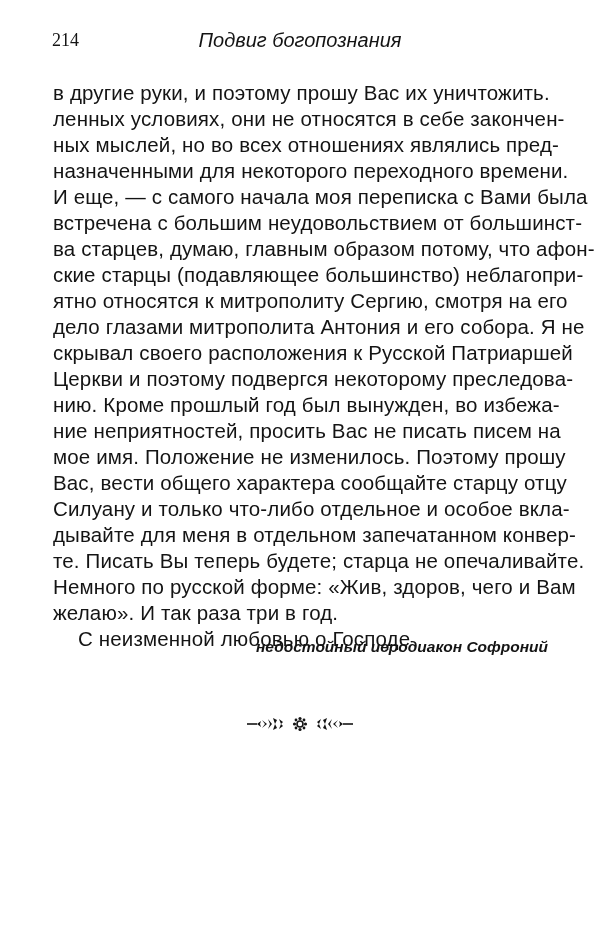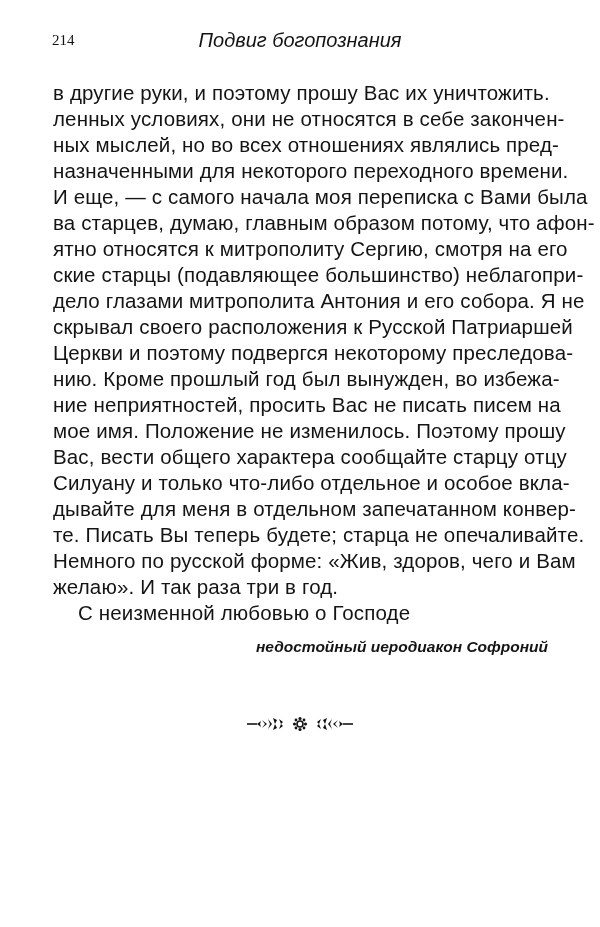--- a/index.html
+++ b/index.html
@@ -19,21 +19,21 @@
       position: absolute;
       top: 30px;
       left: 52px;
       width: 496px;
       height: 20px;
     }
     .page-number {
       position: absolute;
       left: 0;
       top: 0;
-      font-size: 15px;
+      font-size: 18px;
       line-height: 20px;
     }
     .running-title {
       position: absolute;
       left: 0;
       right: 0;
       top: 0;
       text-align: center;
       font-style: italic;
       font-size: 20px;
@@ -92,23 +92,24 @@
   <span class="page-number">214</span>
   <span class="running-title">Подвиг богопознания</span>
 </div>
 
 <div class="body-text">
   <span class="line">в другие руки, и поэтому прошу Вас их уничтожить.</span>
   <span class="line">ленных условиях, они не относятся в себе закончен-</span>
   <span class="line">ных мыслей, но во всех отношениях являлись пред-</span>
   <span class="line">назначенными для некоторого переходного времени.</span>
   <span class="line">И еще, — с самого начала моя переписка с Вами была</span>
+  <span class="line">встречена с большим неудовольствием от большинст-</span>
   <span class="line">ва старцев, думаю, главным образом потому, что афон-</span>
+  <span class="line">ские старцы (подавляющее большинство) неблагопри-</span>
   <span class="line">ятно относятся к митрополиту Сергию, смотря на его</span>
-  <span class="line">ские старцы (подавляющее большинство) неблагопри-</span>
   <span class="line">дело глазами митрополита Антония и его собора. Я не</span>
   <span class="line">скрывал своего расположения к Русской Патриаршей</span>
   <span class="line">Церкви и поэтому подвергся некоторому преследова-</span>
   <span class="line">нию. Кроме прошлый год был вынужден, во избежа-</span>
   <span class="line">ние неприятностей, просить Вас не писать писем на</span>
   <span class="line">мое имя. Положение не изменилось. Поэтому прошу</span>
   <span class="line">Вас, вести общего характера сообщайте старцу отцу</span>
   <span class="line">Силуану и только что-либо отдельное и особое вкла-</span>
   <span class="line">дывайте для меня в отдельном запечатанном конвер-</span>
   <span class="line">те. Писать Вы теперь будете; старца не опечаливайте.</span>

